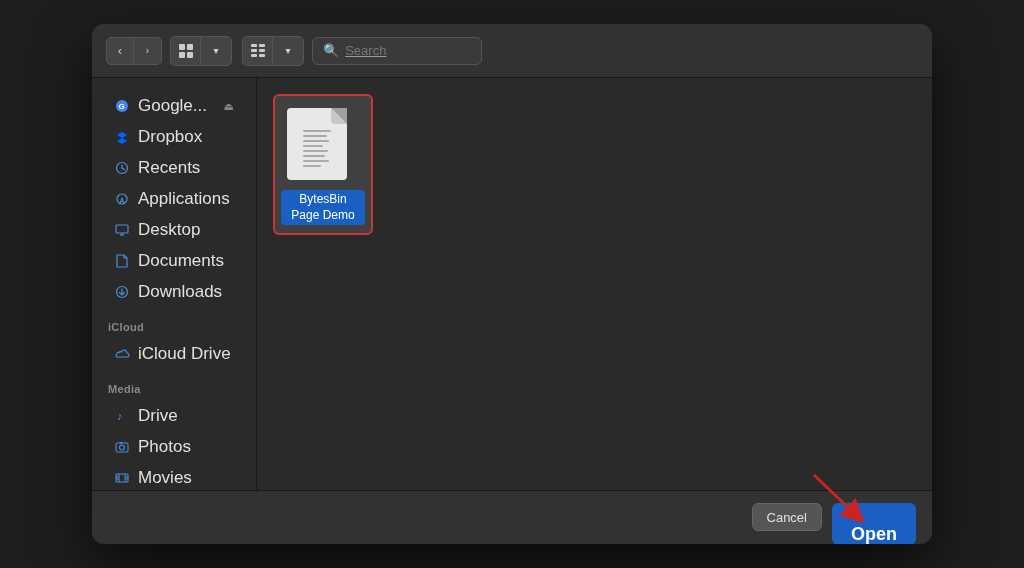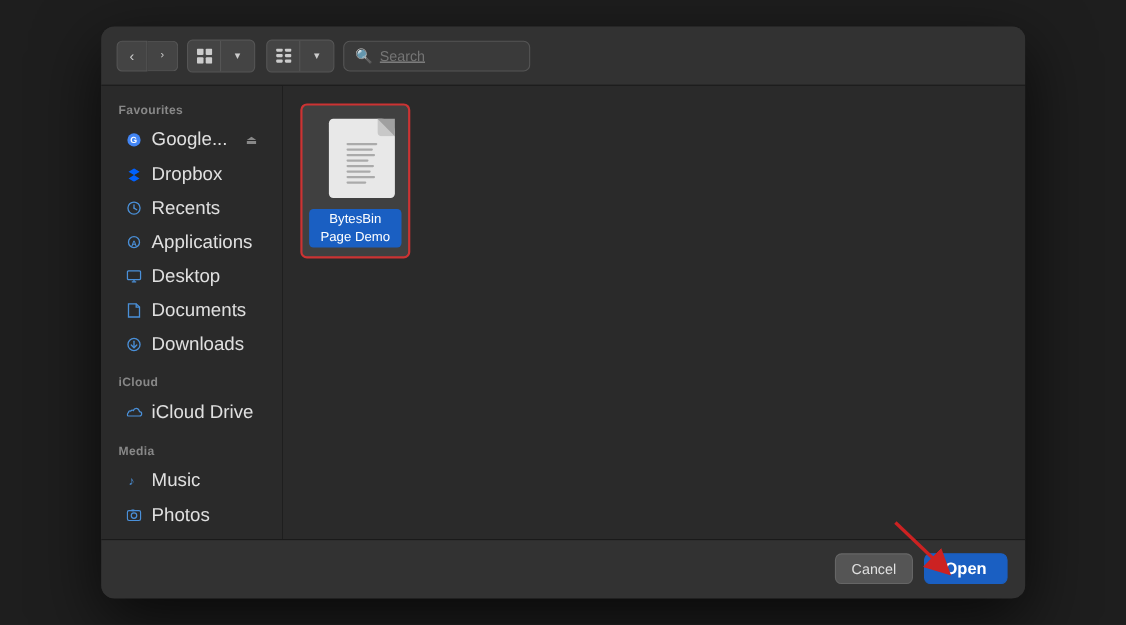--- a/index.html
+++ b/index.html
@@ -231,21 +231,21 @@
       display: flex;
       flex-wrap: wrap;
       align-content: flex-start;
       gap: 10px;
     }
 
     .file-item {
       width: 100px;
       display: flex;
       flex-direction: column;
-      align-items: flex-end;
+      align-items: flex-start;
       gap: 6px;
       padding: 8px 6px;
       border-radius: 6px;
       cursor: pointer;
       border: 2px solid transparent;
     }
 
     .file-item.selected {
       background: rgba(70, 70, 70, 0.8);
       border: 2px solid #cc3333;
@@ -343,23 +343,23 @@
       padding: 5px 14px;
       cursor: pointer;
       height: 28px;
     }
 
     .open-btn {
       background: #1a5fc2;
       border: 1px solid #1a5fc2;
       border-radius: 6px;
       color: white;
-      font-size: 15px;
+      font-size: 18px;
       font-weight: 600;
-      padding: 5px 18px;
+      padding: 20px 18px;
       cursor: pointer;
       height: 28px;
     }
 
     .dialog-wrapper {
       position: relative;
     }
   </style>
 </head>
 <body>
@@ -404,21 +404,20 @@
       <div class="search-bar">
         <span class="search-icon-svg">🔍</span>
         <input type="text" placeholder="Search" style="">
       </div>
     </div>
 
     <div class="main">
 
       <div class="sidebar">
 
-        <div class="sidebar-section-title">Favourites</div>
 
         <div class="sidebar-item">
           <div class="sidebar-item-icon">
             <svg width="14" height="14" viewBox="0 0 14 14">
               <circle cx="7" cy="7" r="6" fill="#4285f4"></circle>
               <text x="3.5" y="10" font-size="8" fill="white" font-weight="bold">G</text>
             </svg>
           </div>
           <span class="sidebar-item-label">Google...</span>
           <span class="eject-icon">⏏</span>
@@ -499,21 +498,21 @@
         </div>
 
         <div class="sidebar-section-title" style="margin-top:10px;">Media</div>
 
         <div class="sidebar-item">
           <div class="sidebar-item-icon">
             <svg width="14" height="14" viewBox="0 0 14 14">
               <text x="2" y="11" font-size="11" fill="#4a90d9">♪</text>
             </svg>
           </div>
-          <span class="sidebar-item-label">Music</span>
+          <span class="sidebar-item-label">Drive</span>
         </div>
 
         <div class="sidebar-item">
           <div class="sidebar-item-icon">
             <svg width="14" height="14" viewBox="0 0 14 14">
               <rect x="1" y="3" width="12" height="9" rx="1.5" fill="none" stroke="#4a90d9" stroke-width="1.1"></rect>
               <circle cx="7" cy="7.5" r="2.5" fill="none" stroke="#4a90d9" stroke-width="1.1"></circle>
               <rect x="4.5" y="2" width="3" height="1.5" rx="0.5" fill="#4a90d9"></rect>
             </svg>
           </div>

